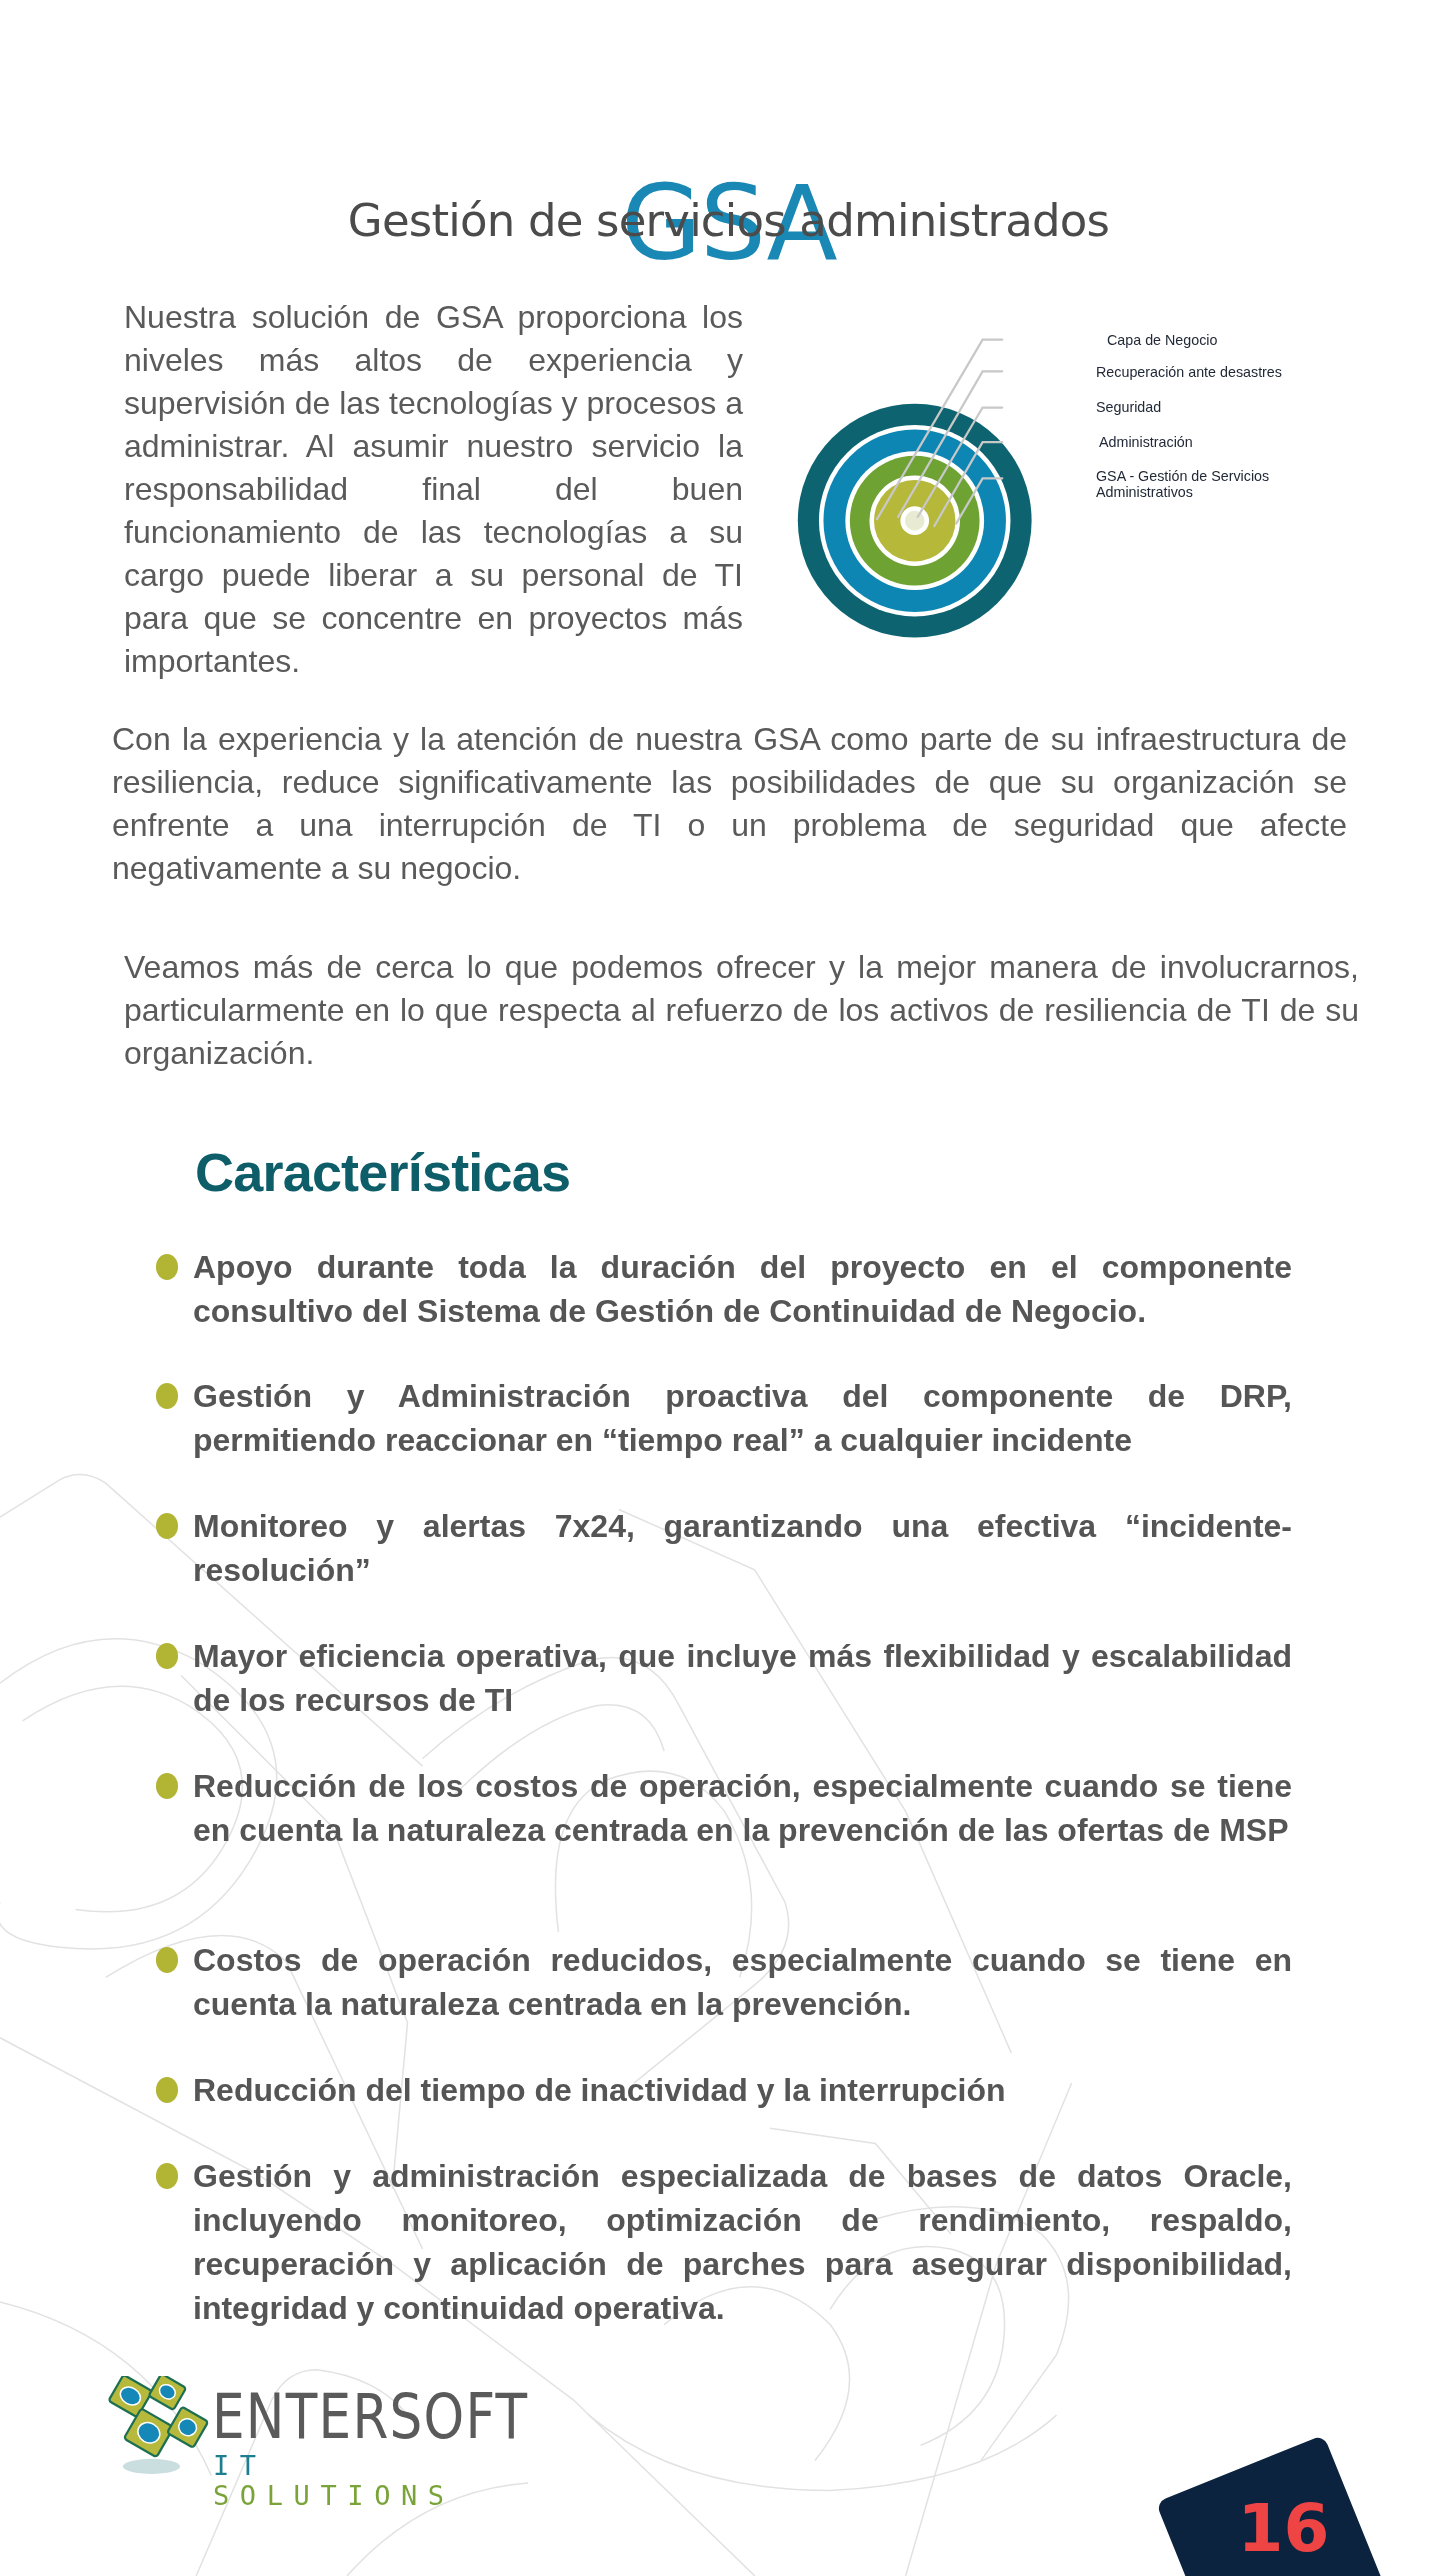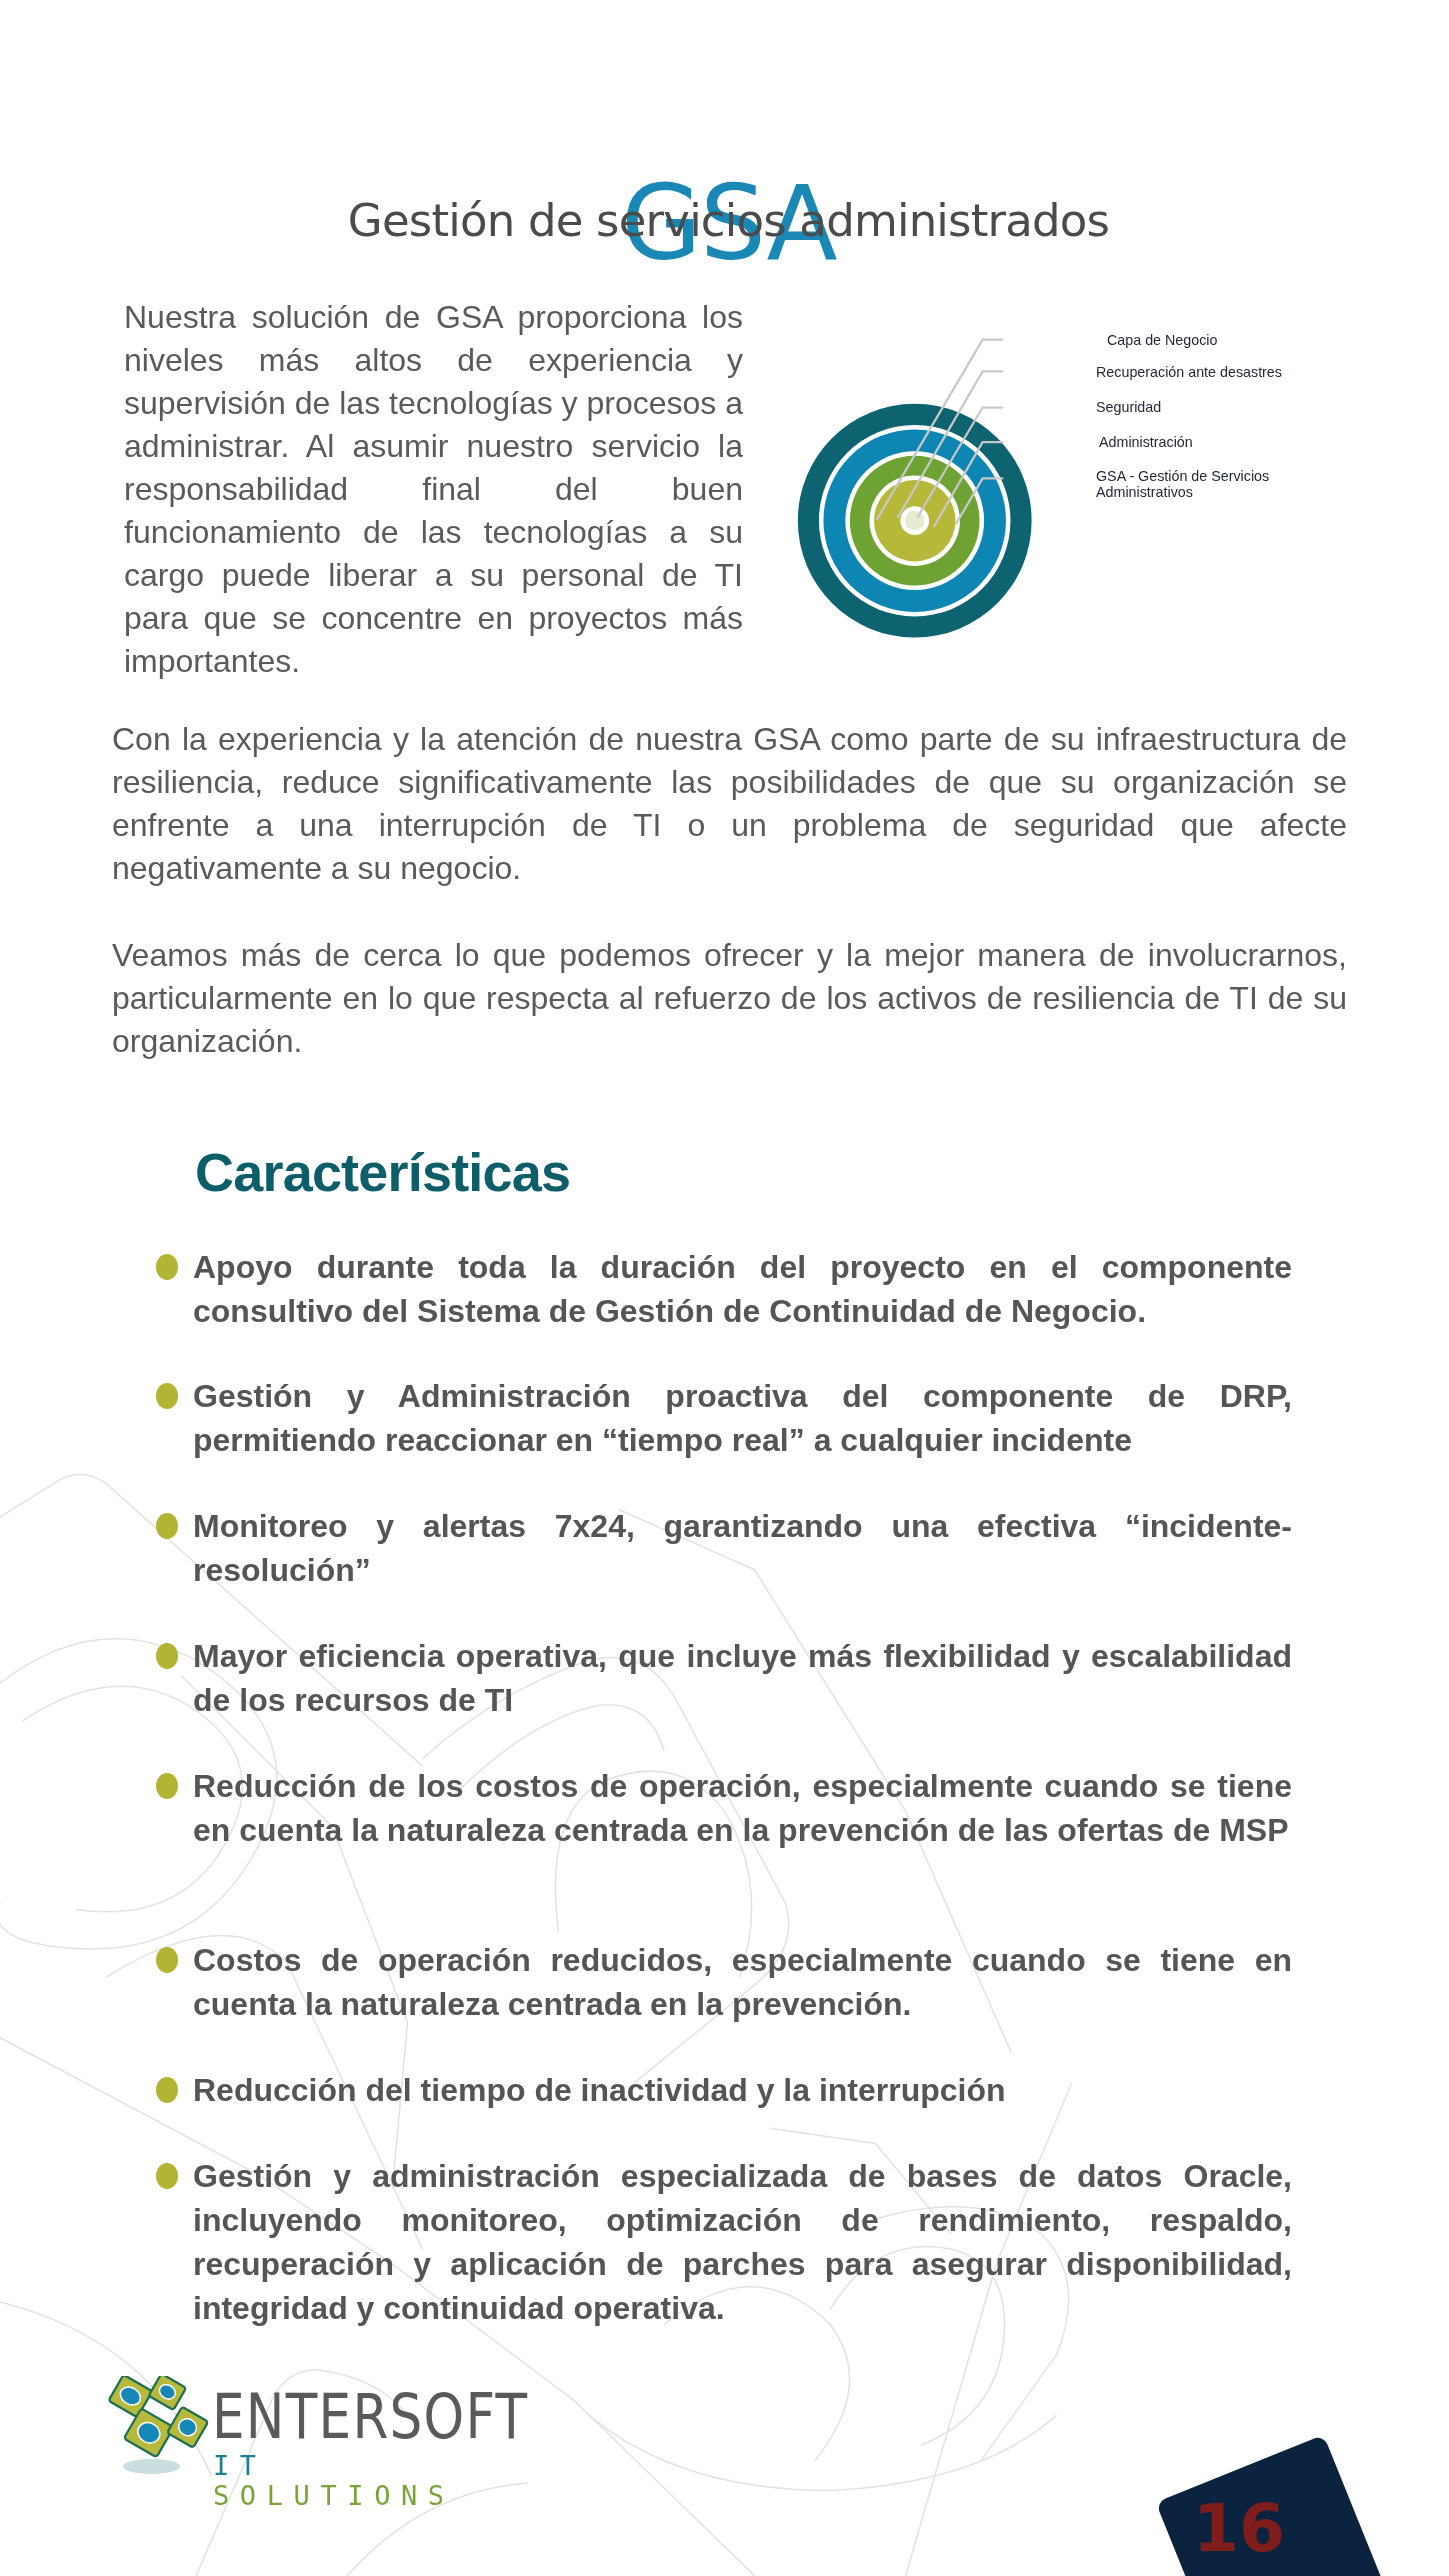--- a/index.html
+++ b/index.html
@@ -76,22 +76,22 @@
   }
   .logo-sub .it { color: #1c7e8f; }
   .logo-sub .sol { color: #7aa33a; }
 
   .page-badge {
     position: absolute; left: 1183px; top: 2462px; width: 181px; height: 181px;
     background: #0c2340; border-radius: 10.6px;
     transform: rotate(-22deg); transform-origin: center;
   }
   .page-number {
-    position: absolute; left: 1193px; top: 2491px; width: 181px; 
-    font-size: 66px; line-height: 75px; font-weight: bold; color: #7f1d1d;
+    position: absolute; left: 1193px; top: 2491px; width: 181px; text-align: center;
+    font-size: 66px; line-height: 75px; font-weight: bold; color: #ef4444;
     font-family: "DejaVu Sans", sans-serif;
   }
 </style>
 </head>
 <body>
 
 <svg class="bg-deco" viewBox="0 0 1920 3413" xmlns="http://www.w3.org/2000/svg">
   <g fill="none" stroke="#e2e2e2" stroke-width="2">
     <path d="M0 2010 L 80 1960 Q 110 1945 140 1965 L 560 2340"></path>
     <path d="M0 2230 Q 130 2130 260 2200 Q 420 2300 340 2450 Q 260 2600 80 2580 Q -20 2570 0 2520"></path>
@@ -145,21 +145,21 @@
     </svg>
     <div class="diag-label" style="left:322px; top:15px;">Capa de Negocio</div>
     <div class="diag-label" style="left:311px; top:47px;text-align:center;">Recuperación ante desastres</div>
     <div class="diag-label" style="left:311px; top:82px;">Seguridad</div>
     <div class="diag-label" style="left:314px; top:117px;">Administración</div>
     <div class="diag-label" style="left:311px; top:151px;">GSA - Gestión de Servicios</div>
     <div class="diag-label" style="left:311px; top:167px;">Administrativos</div>
   </div>
 
   <p class="para p2" style="margin:0;">Con la experiencia y la atención de nuestra GSA como parte de su infraestructura de resiliencia, reduce significativamente las posibilidades de que su organización se enfrente a una interrupción de TI o un problema de seguridad que afecte negativamente a su negocio.</p>
-  <p class="para p3" style="margin:0;">Veamos más de cerca lo que podemos ofrecer y la mejor manera de involucrarnos, particularmente en lo que respecta al refuerzo de los activos de resiliencia de TI de su organización.</p>
+  <p class="para p3" style="margin:12px;">Veamos más de cerca lo que podemos ofrecer y la mejor manera de involucrarnos, particularmente en lo que respecta al refuerzo de los activos de resiliencia de TI de su organización.</p>
 
   <h2 class="features-heading" style="margin:2px;">Características</h2>
 
   <ul class="features">
     <li class="feature" style="top:0px;">
       <span class="bullet" style="top:9px;"></span>
       <span class="feature-text">Apoyo durante toda la duración del proyecto en el componente consultivo del Sistema de Gestión de Continuidad de Negocio.</span>
     </li>
     <li class="feature" style="top:129px;">
       <span class="bullet" style="top:9px;"></span>

